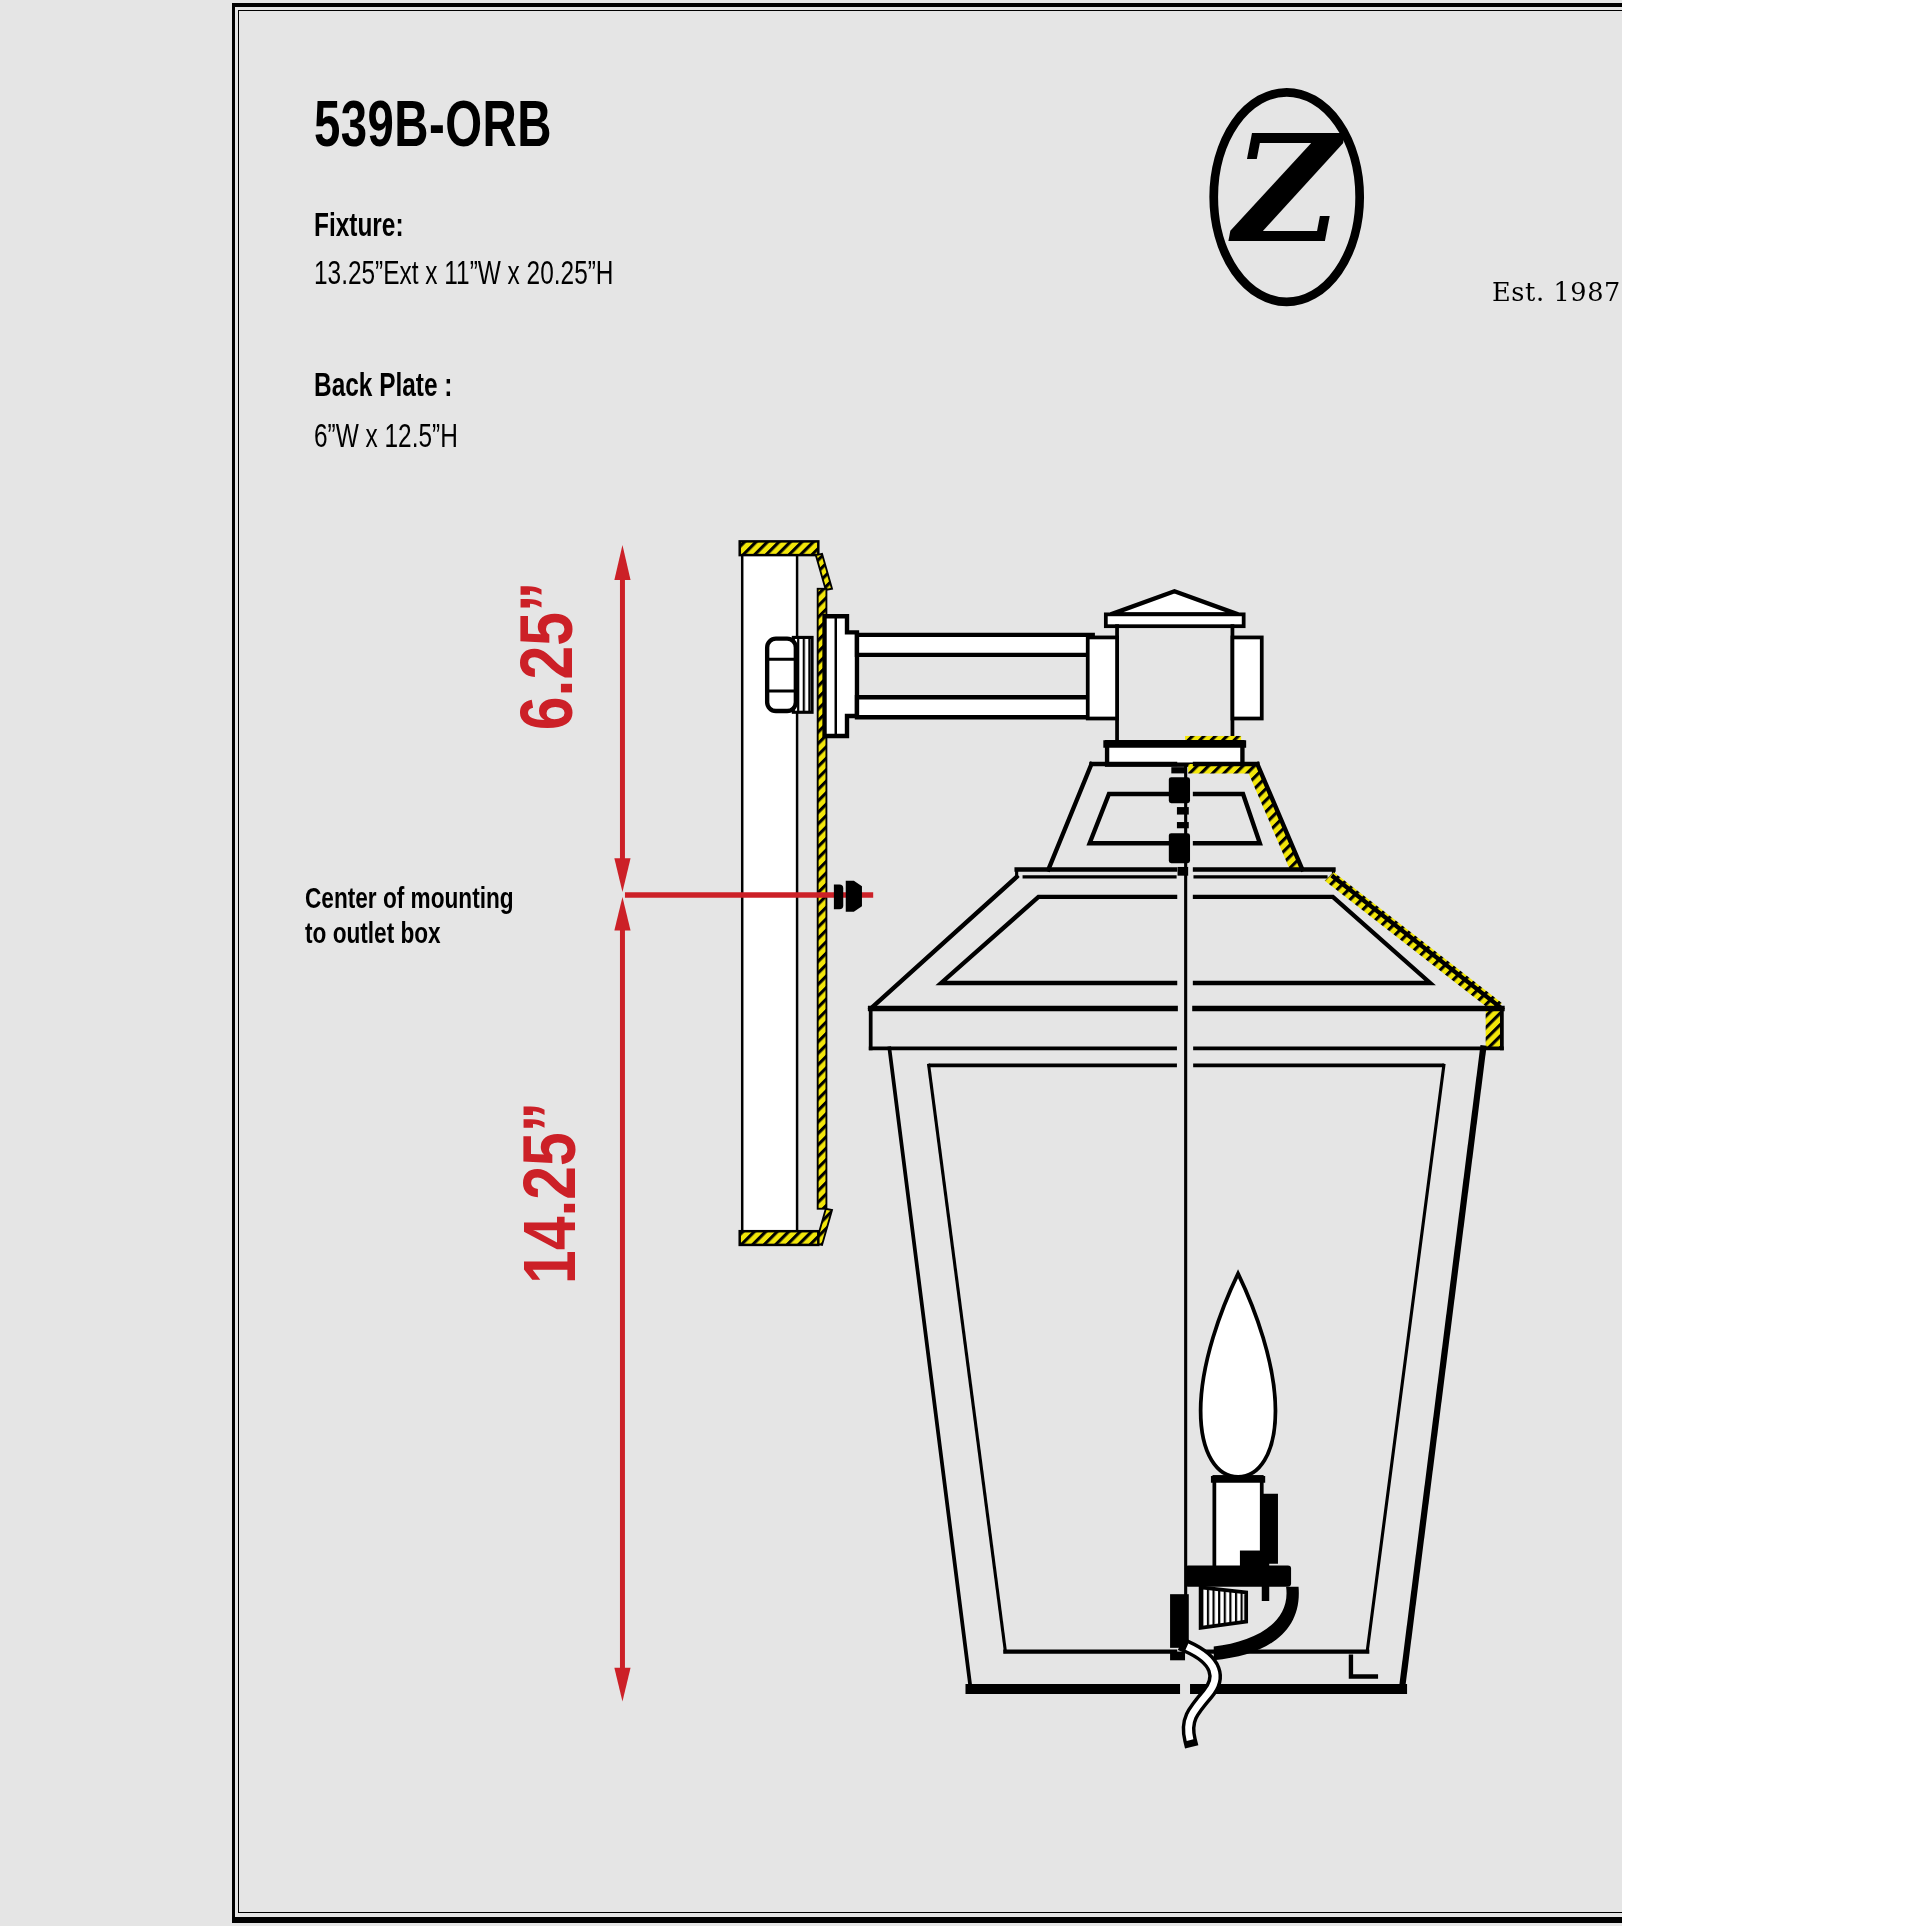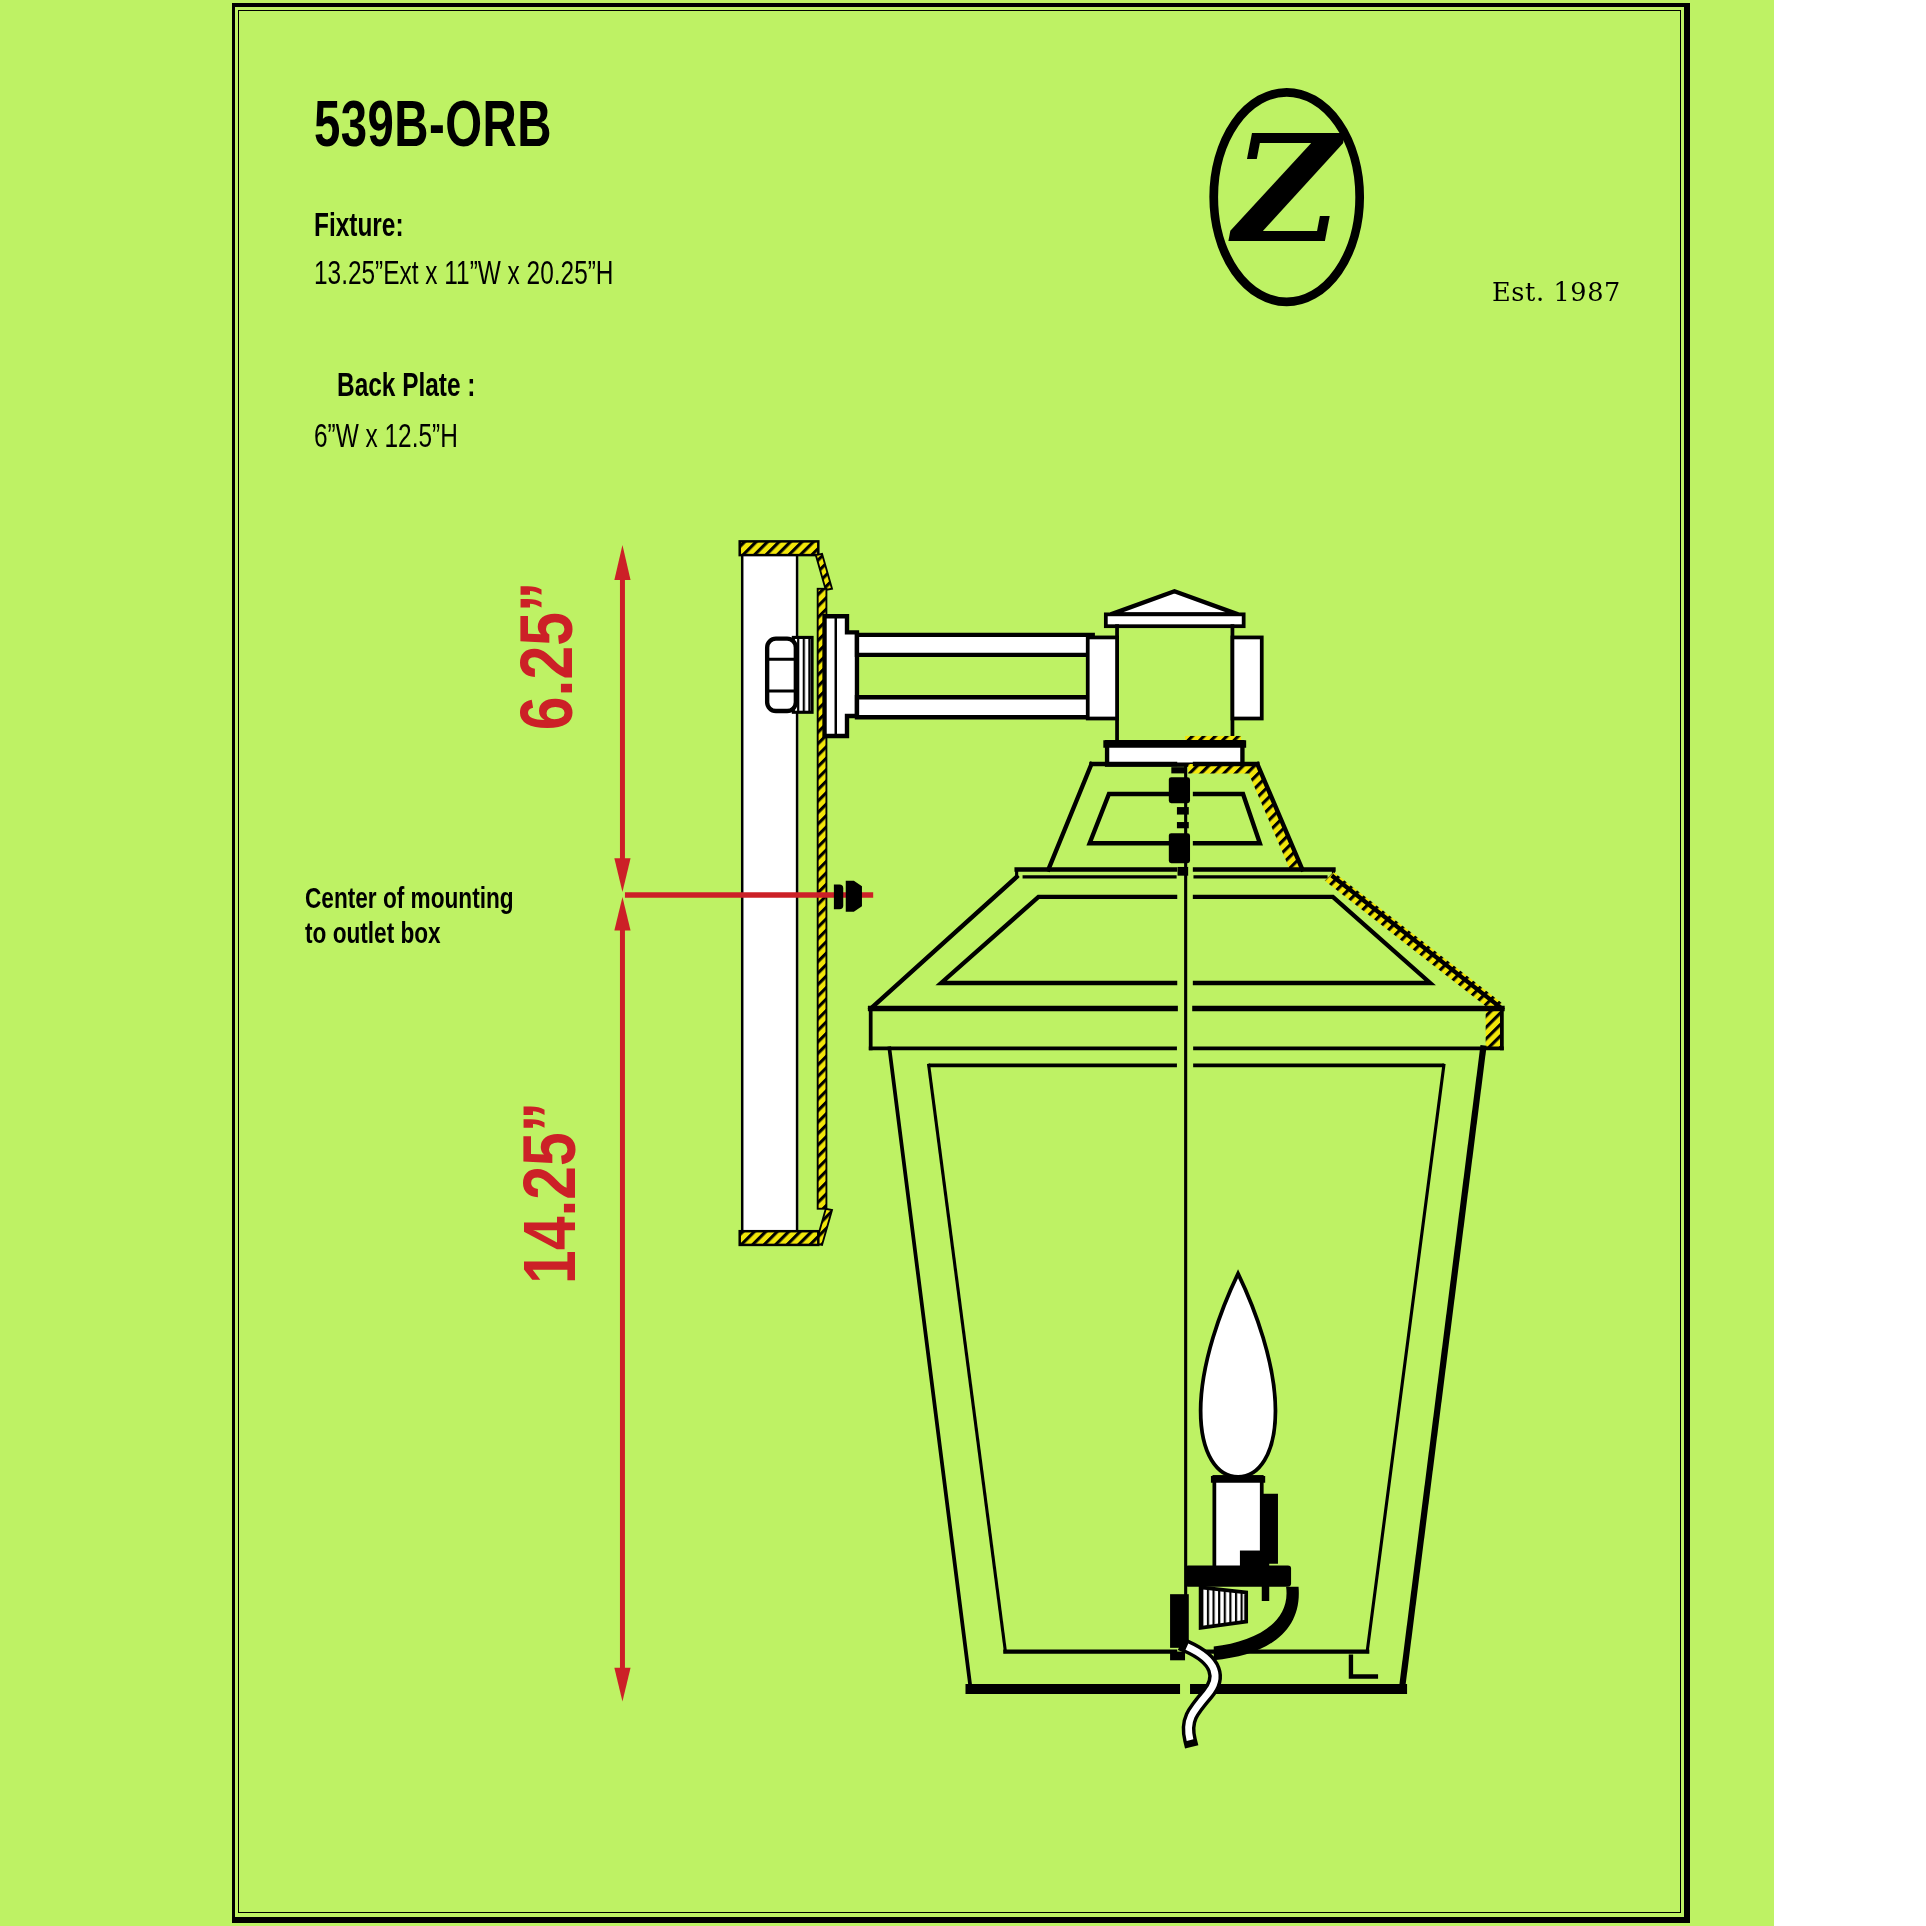--- a/index.html
+++ b/index.html
@@ -3,42 +3,42 @@
 <meta charset="utf-8">
 <style>
   :root{
     --red:#cc2027;
     --yellow:#f2e60a;
     --ink:#000000;
   }
   *{margin:0;padding:0;box-sizing:border-box;}
   html,body{background:#ffffff;}
   #canvas{
-    position:relative;width:1774px;height:1926px;background:#bef264;overflow:hidden;
+    position:relative;width:1622px;height:1926px;background:#e5e5e5;overflow:hidden;
     font-family:"Liberation Sans",sans-serif;color:var(--ink);
   }
   .abs{position:absolute;}
   
   #frame-outer{
     left:232px;top:2.5px;width:1458px;height:1920px;
     border-style:solid;border-color:var(--ink);
     border-width:4.4px 6.2px 6.2px 3.7px;
   }
   #frame-inner{
     position:absolute;left:3.1px;top:3.1px;right:3.1px;bottom:3.1px;
     border:1.9px solid var(--ink);
   }
   
   .cx{display:inline-block;transform:scaleX(0.74);transform-origin:0 50%;white-space:nowrap;}
   .model{left:314px;top:87px;font-size:64px;font-weight:bold;letter-spacing:0.6px;}
   .speclabel{font-size:33px;font-weight:bold;}
   .specval{font-size:33px;font-weight:normal;}
   .l-fix{left:314px;top:206px;}
   .v-fix{left:314px;top:254px;}
-  .l-bp{left:314px;top:366px;margin-left:23px;}
+  .l-bp{left:314px;top:366px;}
   .v-bp{left:314px;top:417px;}
   
   .logo-z{
     left:1287px;top:198px;font-family:"DejaVu Serif",serif;font-style:italic;font-weight:bold;
     font-size:147px;transform:translate(-50%,-56%);line-height:1;
   }
   .logo-brand{
     left:1340px;top:138px;font-family:"DejaVu Serif",serif;font-style:italic;font-weight:bold;
     font-size:114px;letter-spacing:-5.6px;line-height:1;
   }

